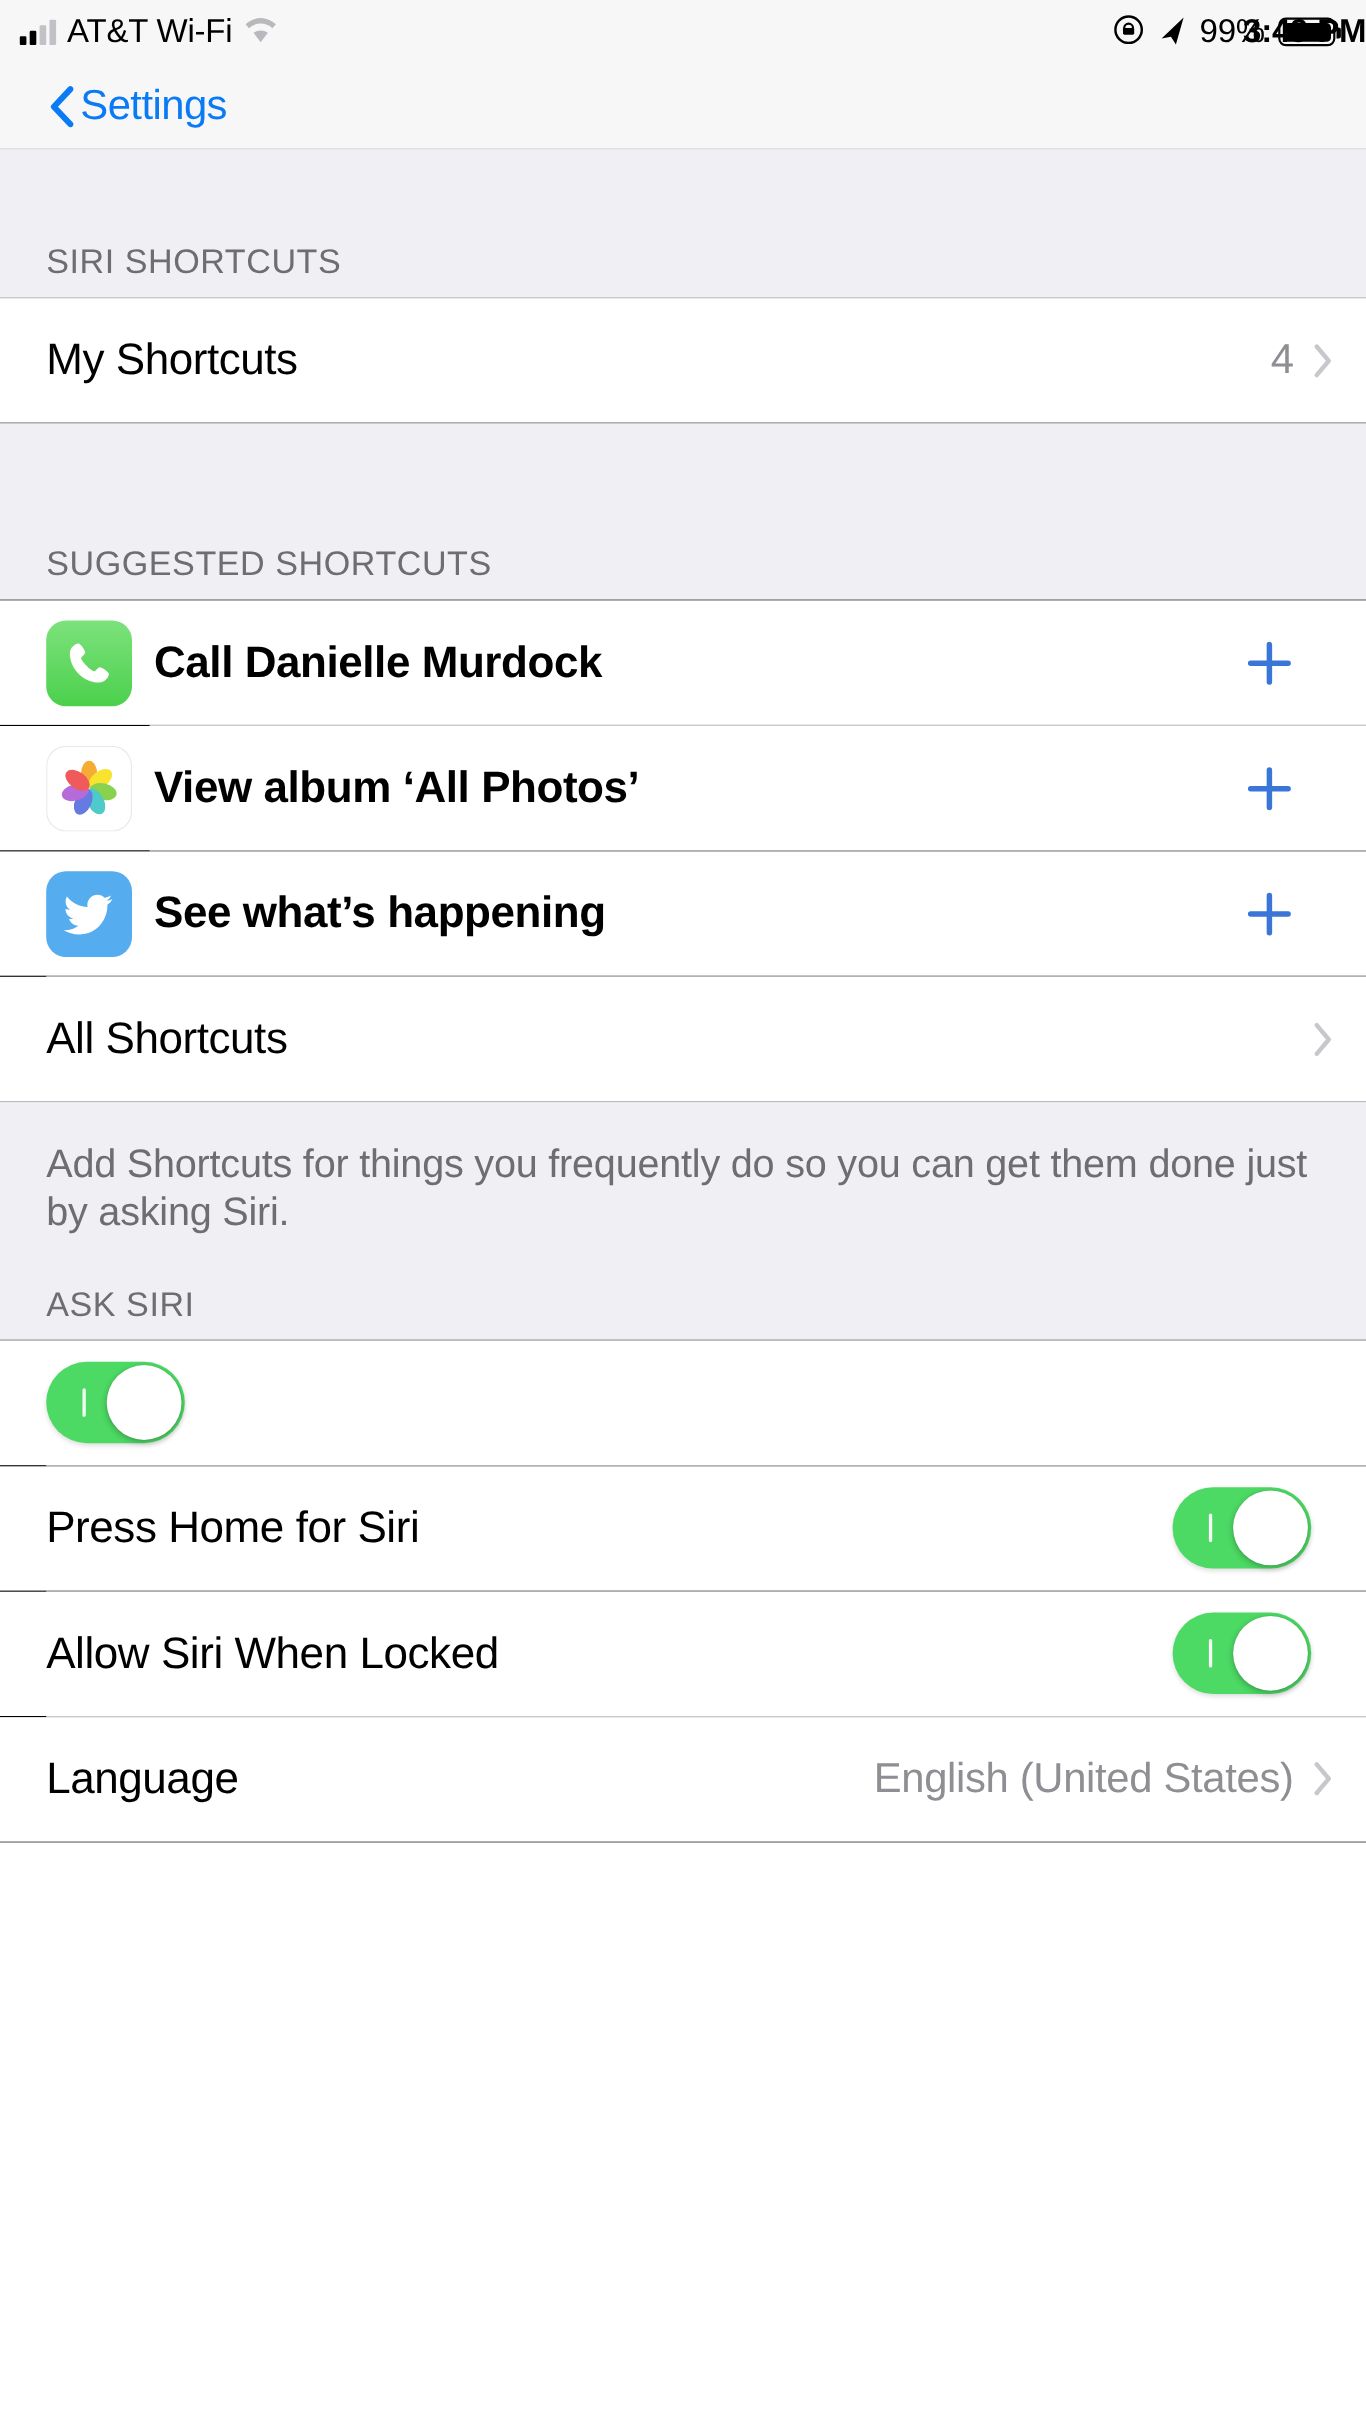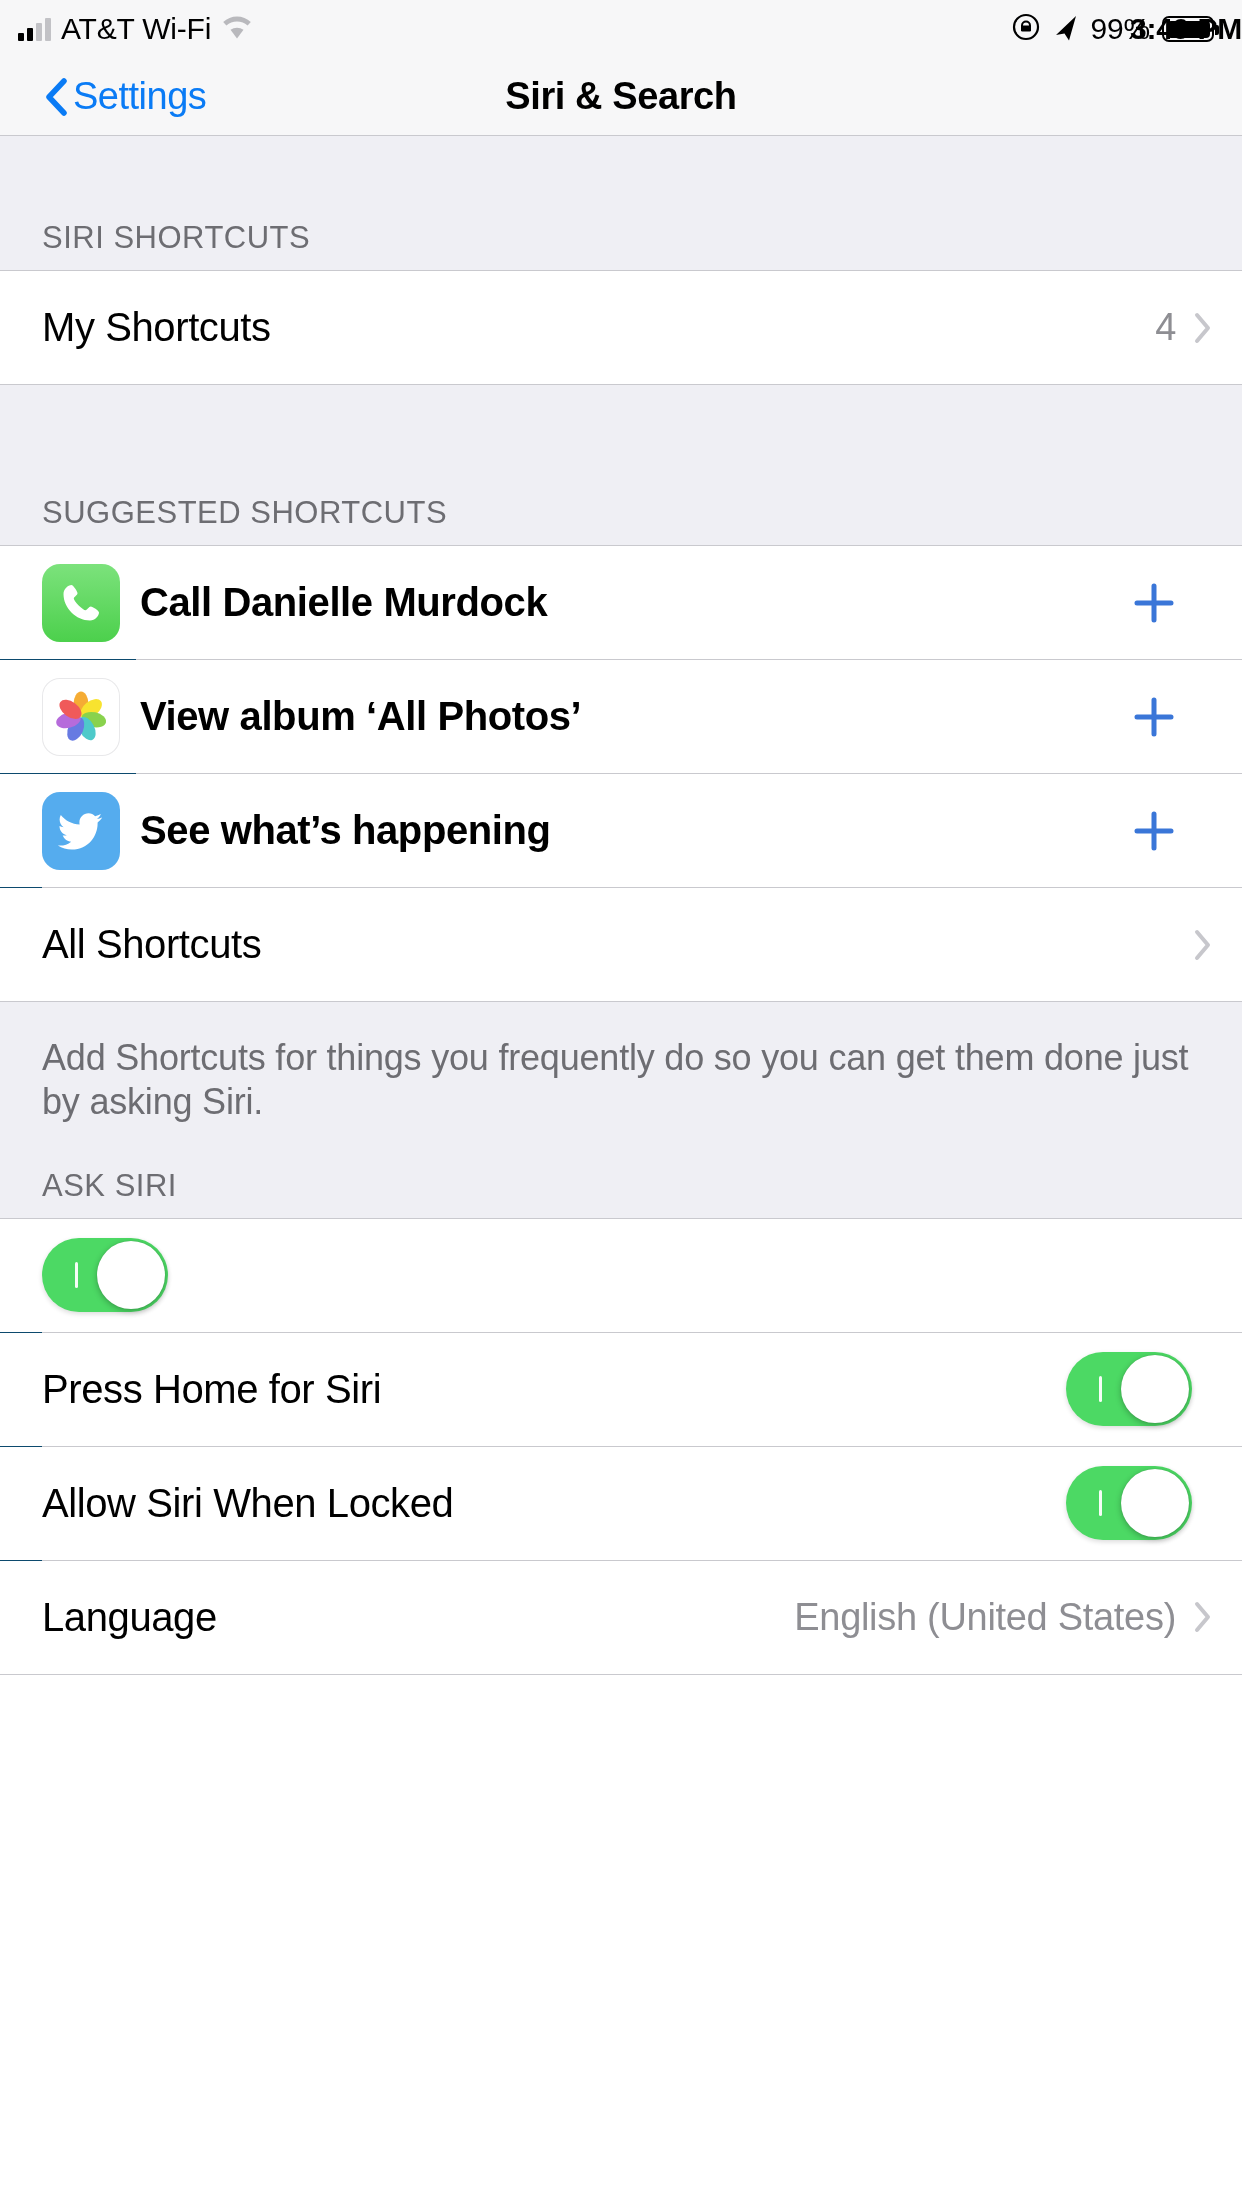--- a/index.html
+++ b/index.html
@@ -62,21 +62,21 @@
     color:#6d6d72;
     font-size:31px;
     letter-spacing:0.5px;
     padding:0 0 14px 42px;
     display:flex; align-items:flex-end;
   }
   .gh-tall { height:134px; }
   .gh-mid  { height:160px;text-align:right; }
   .gh-short{ height:86px; }
 
-  .cell-group { background:#0c4a6e; border-top:1px solid #c9c9ce; border-bottom:1px solid #c9c9ce; }
+  .cell-group { background:#000000; border-top:1px solid #c9c9ce; border-bottom:1px solid #c9c9ce; }
 
   .cell {
     position:relative;
     display:flex; align-items:center;
     min-height:113px;
     padding:0 30px 0 42px;
     background:#ffffff;
     cursor:pointer;
   }
   .cell-title { font-size:40px; color:#000; letter-spacing:-0.4px; flex:1; }
@@ -181,21 +181,20 @@
 
   <div class="nav-bar">
     <div class="nav-back">
       <span class="chev-back">
         <svg width="22" height="38" viewBox="0 0 22 38">
           <path d="M19 3 L4 19 L19 35" fill="none" stroke="#0a7bf5" stroke-width="5.5" stroke-linecap="round" stroke-linejoin="round"></path>
         </svg>
       </span>
       <span class="nav-back-label">Settings</span>
     </div>
-    <div class="nav-title">Siri &amp; Search</div>
   </div>
 
   <div class="content">
 
     <div class="group-header gh-tall">SIRI SHORTCUTS</div>
 
     <div class="cell-group">
       <div class="cell">
         <span class="cell-title">My Shortcuts</span>
         <span class="cell-value">4</span>

